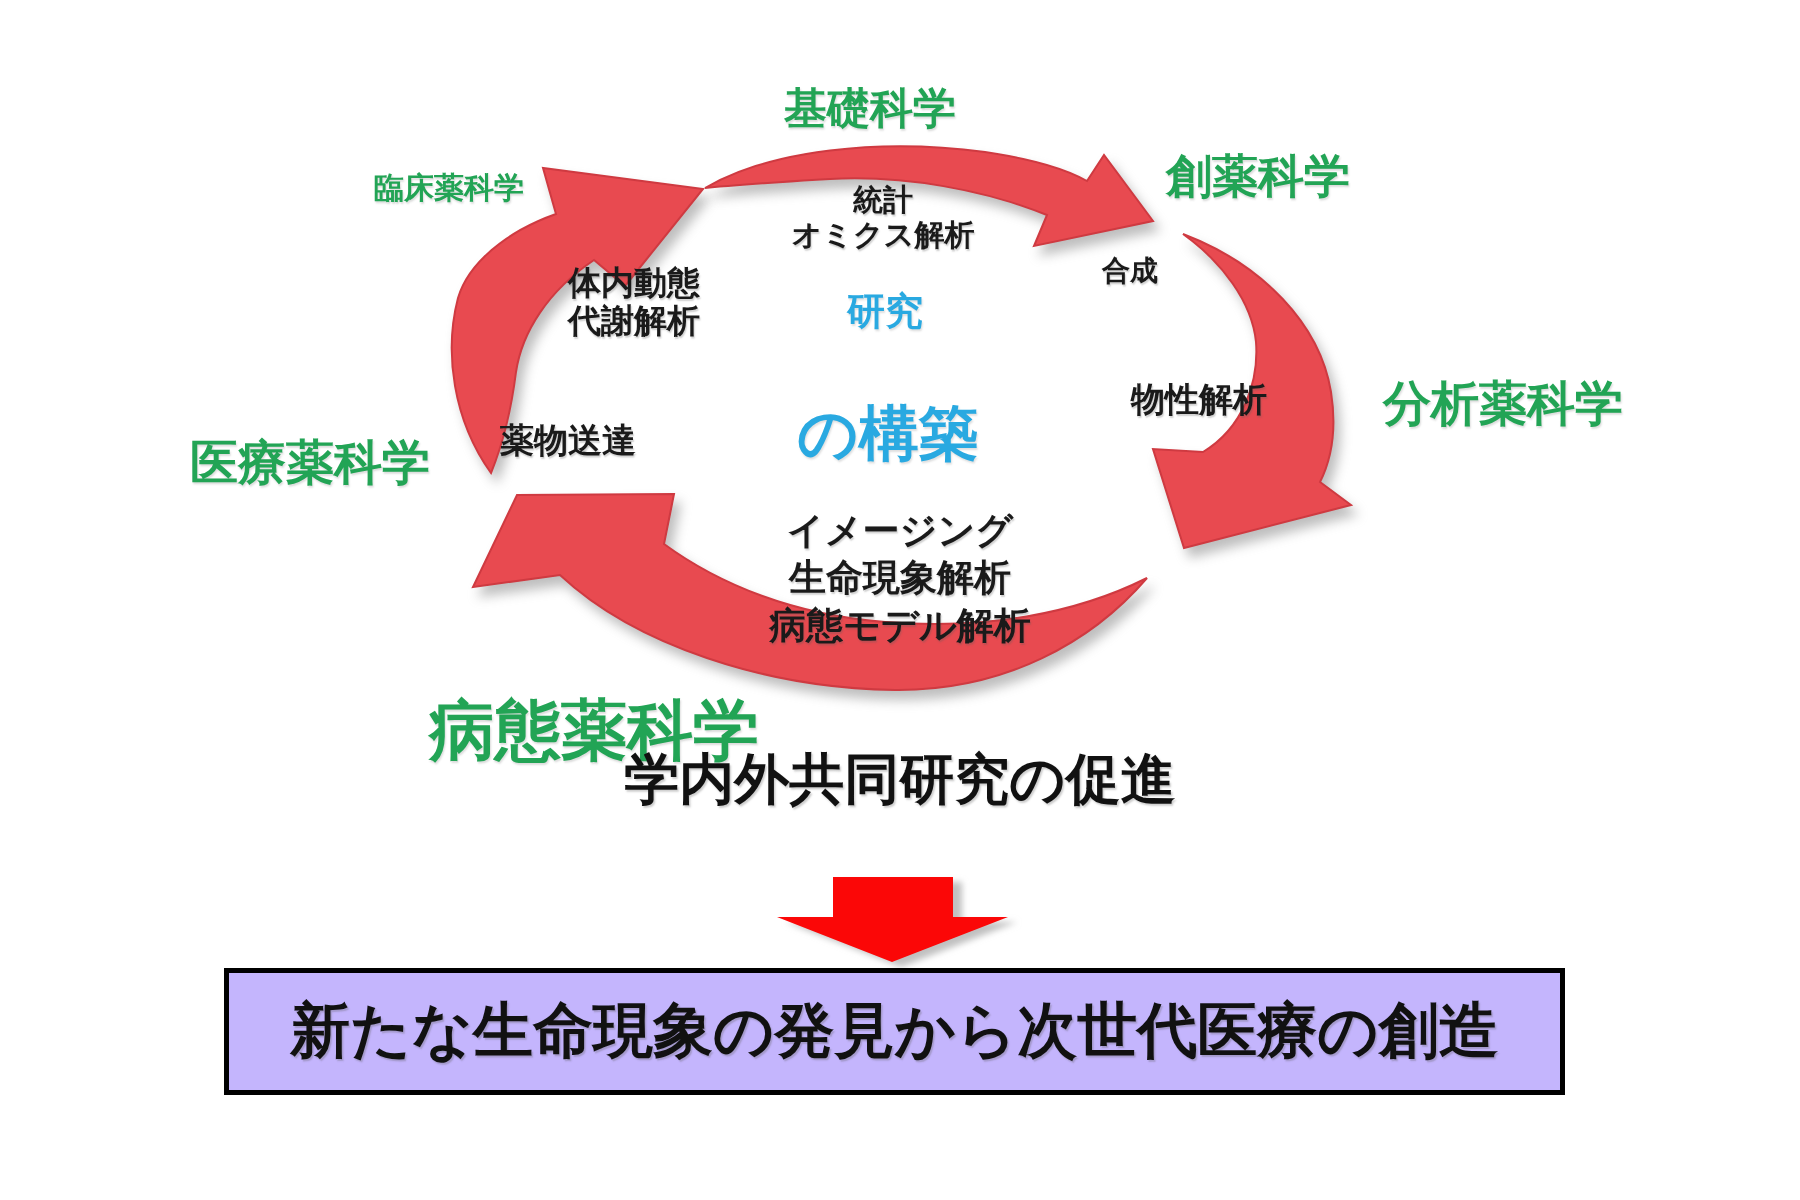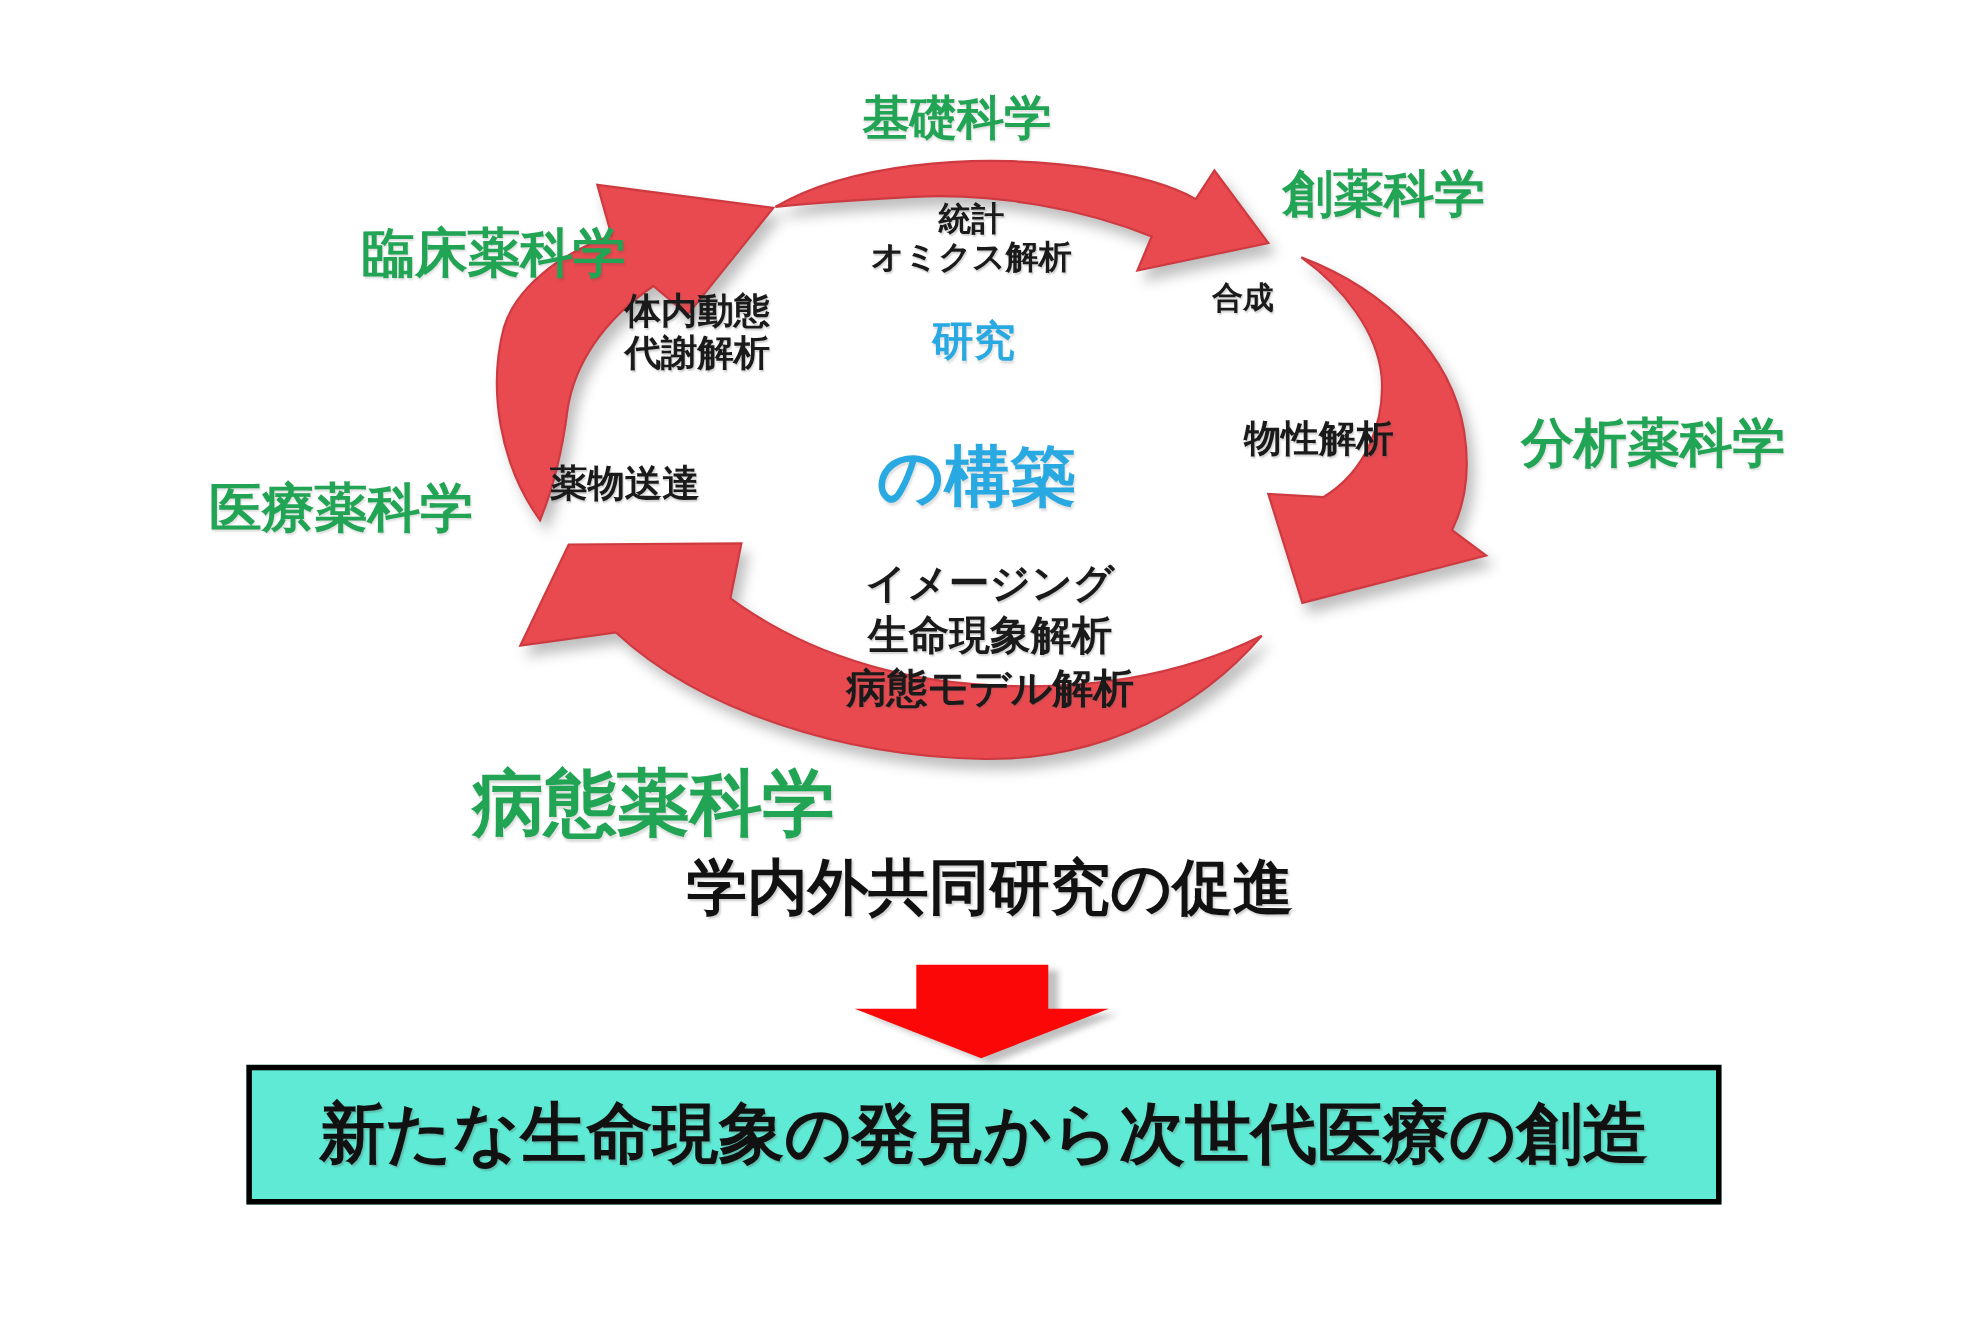--- a/index.html
+++ b/index.html
@@ -21,42 +21,42 @@
     text-shadow:1px 1.5px 1.5px rgba(90,90,90,.28);
   }
   .blue{
     color:var(--blue,#29A9E1);
     text-shadow:1px 2px 2px rgba(80,80,80,.18);
   }
   .stack{text-align:center;}
   .stack span{display:block;}
   
   .lbl-basic   {left:870px;top:86px;font-size:43px;}
-  .lbl-clinical{left:449px;top:172px;font-size:48px;margin-top:34px;}
+  .lbl-clinical{left:449px;top:172px;font-size:30px;}
   .lbl-drug    {left:1258px;top:152px;font-size:46px;}
   .lbl-medical {left:310px;top:438px;font-size:48px;}
   .lbl-analyt  {left:1503px;top:379px;font-size:48px;}
   .lbl-patho   {left:594px;top:696px;font-size:66px;}
   .lbl-life    {left:1176px;top:696px;font-size:66px;}
   
   .in-stats   {left:883px;top:182px;font-size:30px;line-height:1.18;}
   .in-synth   {left:1130px;top:256px;font-size:28px;}
   .in-property{left:1199px;top:382px;font-size:34px;}
   .in-pk      {left:634px;top:264px;font-size:33px;line-height:1.16;}
   .in-delivery{left:568px;top:423px;font-size:34px;}
   .in-bottom  {left:900px;top:507px;font-size:37px;line-height:1.28;}
   
   .c-line1{left:885px;top:292px;font-size:38px;}
   .c-line2{left:892px;top:340px;font-size:54px;}
   .c-line3{left:888px;top:402px;font-size:60px;}
   
-  .promotion{left:900px;top:778px;font-size:55px;color:#111;text-shadow:1.5px 2px 2px rgba(90,90,90,.3);text-align:center;}
+  .promotion{left:900px;top:751px;font-size:55px;color:#111;text-shadow:1.5px 2px 2px rgba(90,90,90,.3);text-align:center;}
   .outcome-box{
     position:absolute;left:224px;top:968px;width:1331px;height:117px;
-    border:5px solid #000;background:#5eead4;
+    border:5px solid #000;background:#c4b5fd;
     display:flex;align-items:center;justify-content:center;
   }
   .outcome-box .txt{
     font-size:60px;color:#111;white-space:nowrap;
     text-shadow:1.5px 2px 1.5px rgba(90,90,90,.3);
   }
   
   #arrows{position:absolute;left:0;top:0;width:1800px;height:1200px;}
   .swoosh{
     fill:var(--arrow-red,#E84A50);

